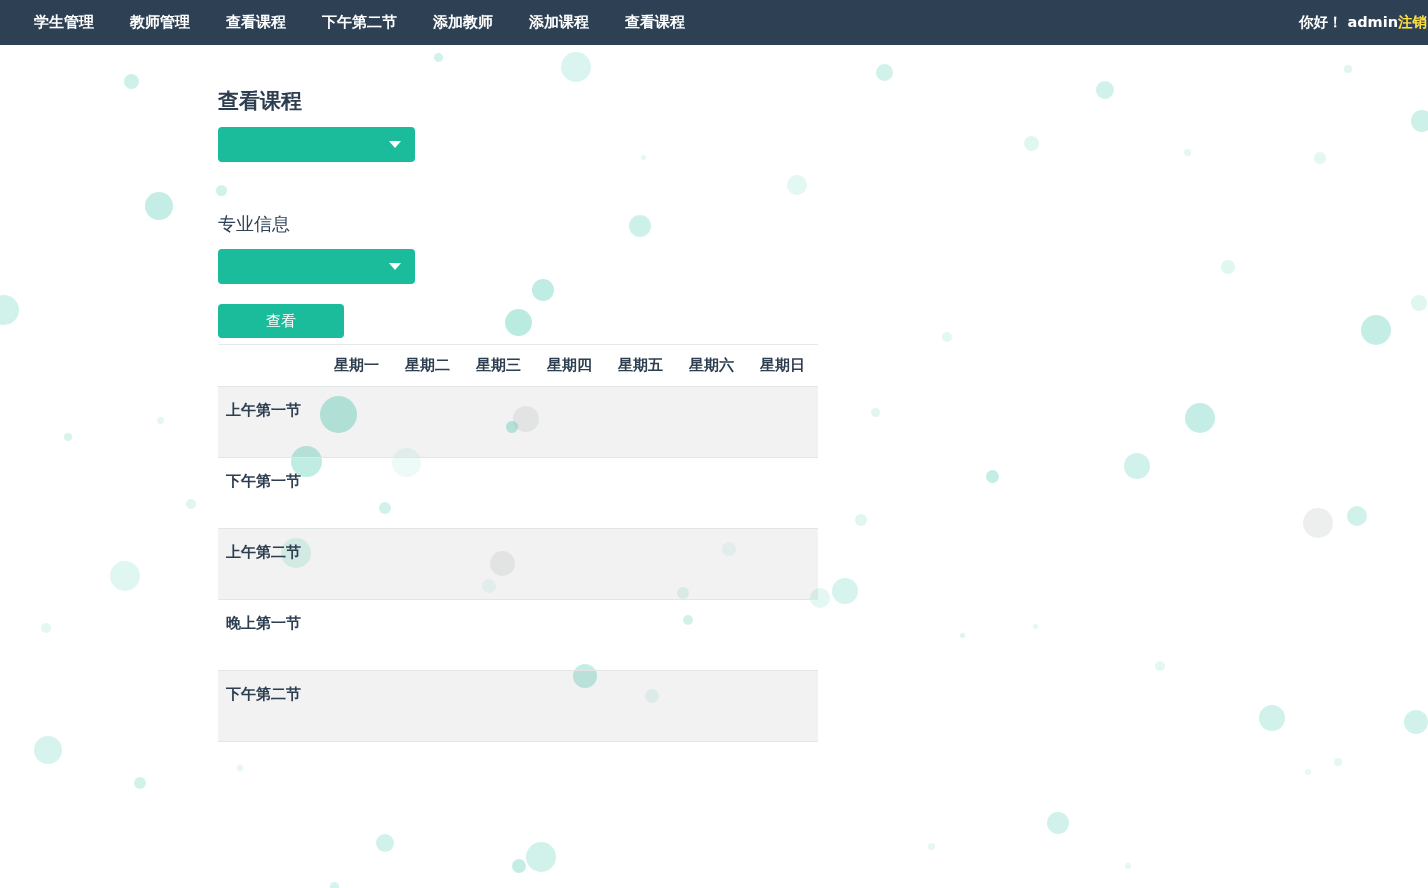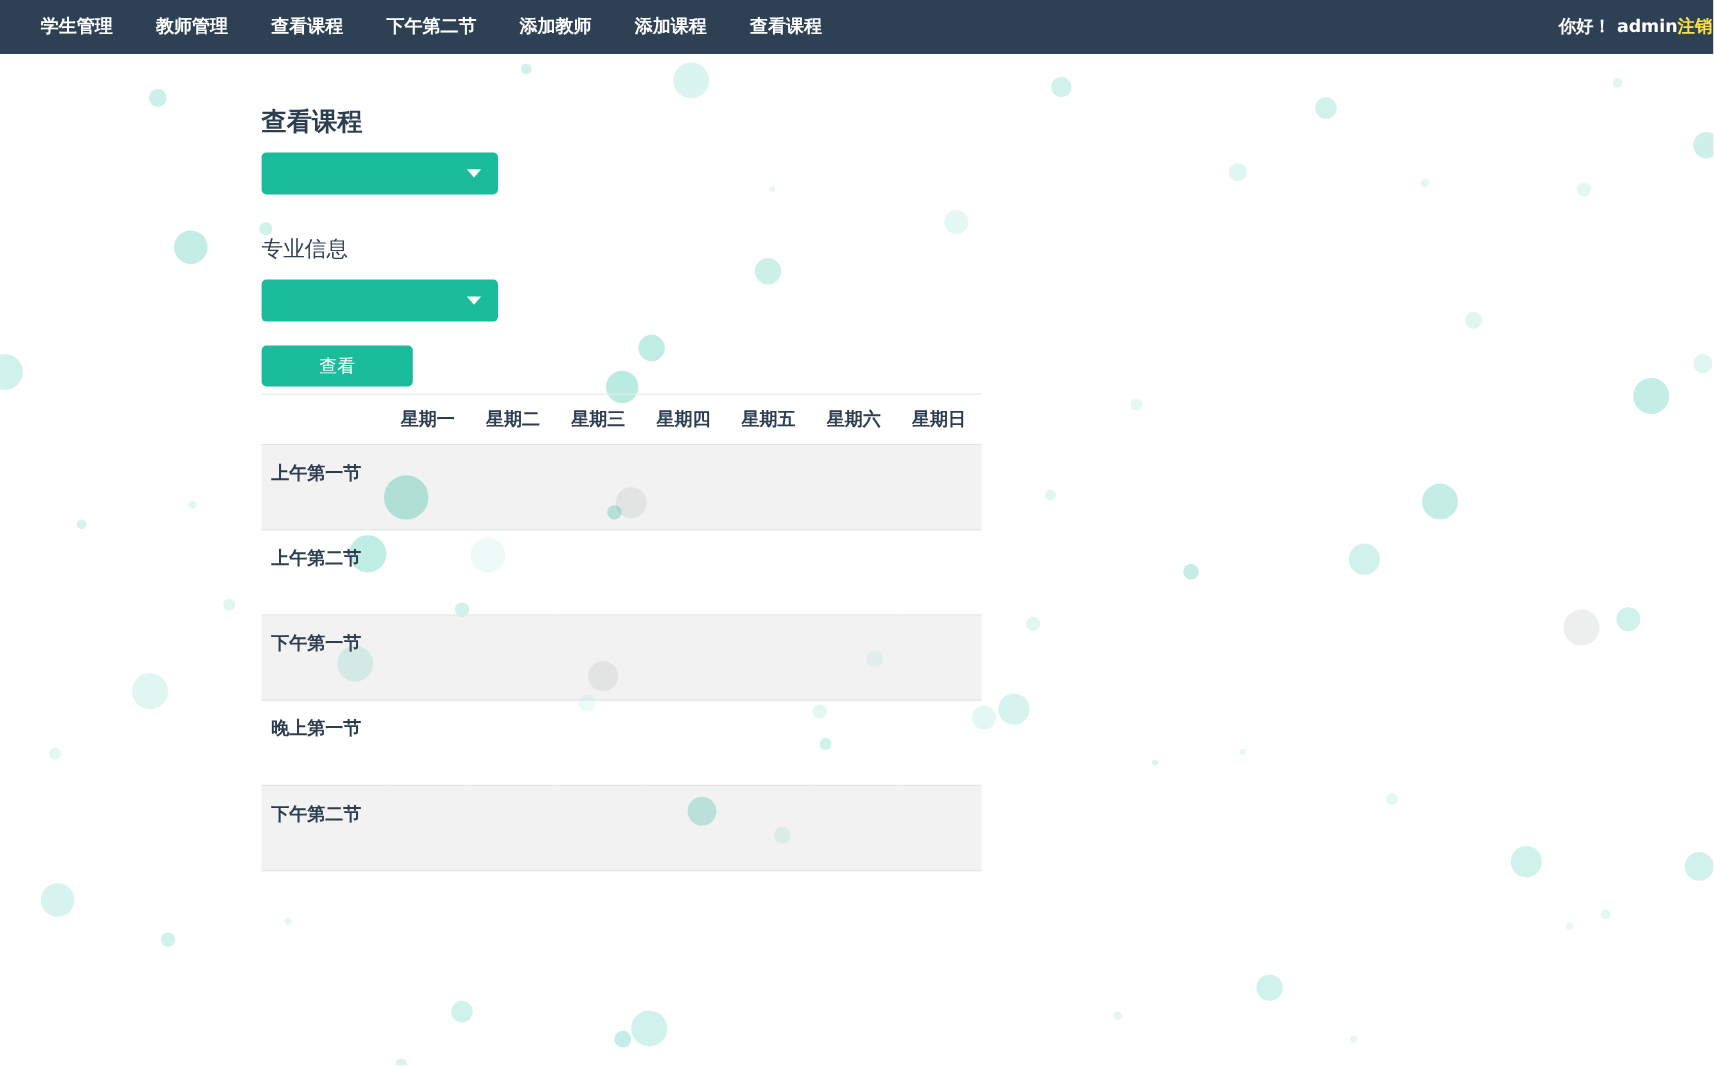--- a/index.html
+++ b/index.html
@@ -115,21 +115,21 @@
     border-right: 6px solid transparent;
     border-top: 7px solid #ffffff;
   }
   .select-control .select-value {
     display: inline-block;
     line-height: 35px;
     padding-left: 12px;
     color: #ffffff;
     font-size: 15px;
   }
-  .label-major { margin-top: 34px; }
+  .label-major { margin-top: 50px; }
   .view-button {
     margin-top: 20px;
     width: 126px;
     height: 34px;
     background: #1abc9c;
     border: none;
     border-radius: 4px;
     color: #ffffff;
     font-size: 15px;
     font-family: inherit;
@@ -296,31 +296,31 @@
             <td>上午第一节</td>
             <td></td>
             <td></td>
             <td></td>
             <td></td>
             <td></td>
             <td></td>
             <td></td>
           </tr>
           <tr>
+            <td>下午第一节</td>
+            <td></td>
+            <td></td>
+            <td></td>
+            <td></td>
+            <td></td>
+            <td></td>
+            <td></td>
+          </tr>
+          <tr>
             <td>上午第二节</td>
-            <td></td>
-            <td></td>
-            <td></td>
-            <td></td>
-            <td></td>
-            <td></td>
-            <td></td>
-          </tr>
-          <tr>
-            <td>下午第一节</td>
             <td></td>
             <td></td>
             <td></td>
             <td></td>
             <td></td>
             <td></td>
             <td></td>
           </tr>
           <tr>
             <td>晚上第一节</td>

